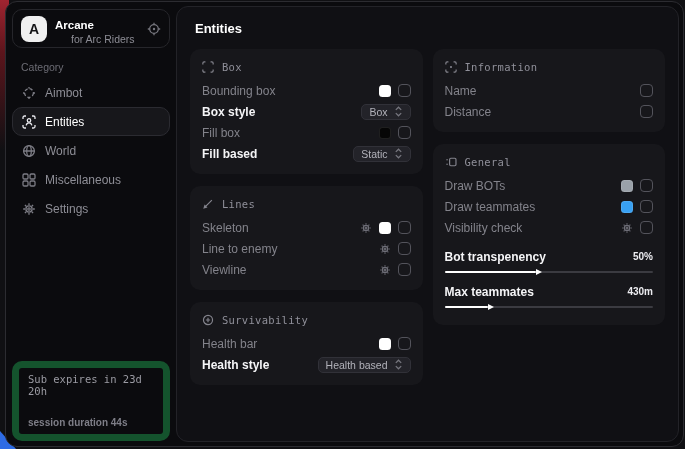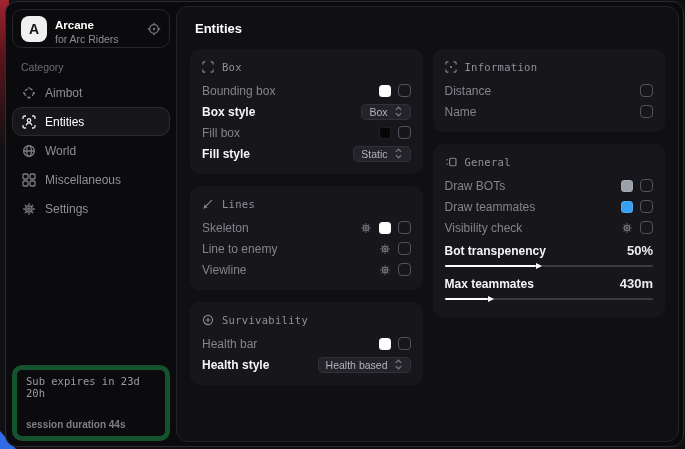--- a/index.html
+++ b/index.html
@@ -19,30 +19,30 @@
 
   
   .sidebar { position:absolute; left:0; top:0; bottom:0; width:170px;
              padding:7px 6px 5px; display:flex; flex-direction:column; }
   .brand-card { border:1px solid #26262b; border-radius:10px; height:39px;
                 display:flex; align-items:center; gap:8px; padding:0 8px; }
   .logo { width:26px; height:26px; border-radius:8px; background:#f0f0f0; color:#141416;
           font-weight:700; font-size:14px; display:flex; align-items:center; justify-content:center; }
   .brand-text { flex:1; line-height:1.15; }
   .brand-title { font-size:11.5px; font-weight:700; color:#ffffff;margin-top:7px; }
-  .brand-sub { font-size:10.5px; color:#8d8d95; }
+  .brand-sub { font-size:10.5px; color:#8d8d95;margin-left:16px; }
   .icon { display:inline-flex; align-items:center; justify-content:center; color:#76767e; flex:none; }
   .category { margin:13px 9px 5px; font-size:10.5px; color:#6c6c74; }
   .nav-item { height:29px; display:flex; align-items:center; gap:9px; padding:0 9px;
               margin:0 0 0 0; border:1px solid transparent; border-radius:10px;
               color:#8e8e96; font-size:12px; cursor:pointer; }
   .nav-item .icon { color:#7d7d85; }
   .nav-item.selected { background:#17171b; border-color:#2b2b31; color:#ffffff; }
   .nav-item.selected .icon { color:#e9e9ee; }
-  .status-card { margin-top:auto; border:5px solid #14532d; border-radius:10px;
+  .status-card { margin-top:auto; border:7px solid #14532d; border-radius:10px;
                  padding:5px 9px 6px; }
   .status-line1 { font-family:"DejaVu Sans Mono", monospace; font-size:10.5px; color:#9b9ba3; }
   .status-line2 { font-size:10px; font-weight:700; color:#7e7e87; margin-top:20px; }
 
   
   .main { position:absolute; left:170px; top:4px; right:4px; bottom:4px;
           background:#101014; border:1px solid #232328; border-radius:12px;
           padding:13px 13px; }
   .page-title { font-size:13px; font-weight:700; color:#ffffff; margin:1px 0 13px 5px; }
   .columns { display:flex; gap:10px; align-items:flex-start; }
@@ -59,23 +59,23 @@
   .controls { display:flex; align-items:center; gap:7px; }
   .checkbox { width:13px; height:13px; border:1.5px solid #53535b; border-radius:4px;
               background:transparent; cursor:pointer; flex:none; }
   .swatch { width:12px; height:12px; border-radius:3.5px; border:1px solid rgba(255,255,255,.10);
             cursor:pointer; flex:none; }
   .dropdown { display:flex; align-items:center; gap:6px; background:#232329;
               border:1px solid #313138; border-radius:5px; height:16px; padding:0 7px;
               font-size:10.5px; color:#b2b2ba; cursor:pointer; }
   .gear-sm { color:#6f6f78; cursor:pointer; }
 
-  .slider-group { margin-top:3px; }
+  .slider-group { margin-top:9px; }
   .slider-head { display:flex; align-items:center; justify-content:space-between; height:19px; }
-  .slider-value { font-size:13px; font-weight:700; color:#ececf0; }
+  .slider-value { font-size:10px; font-weight:700; color:#ececf0; }
   .track { position:relative; height:2px; background:#3b3b41; border-radius:2px; margin:5px 0 7px; }
   .fill { position:absolute; left:0; top:0; height:2px; background:#ffffff; border-radius:2px; }
   .thumb { position:absolute; right:-6px; top:-2.5px; width:0; height:0;
            border-left:6px solid #ffffff; border-top:3.5px solid transparent;
            border-bottom:3.5px solid transparent; }
   svg { display:block; }
 </style>
 </head>
 <body>
 
@@ -200,21 +200,21 @@
               </span>
             </div>
             <div class="row">
               <span class="row-label">Fill box</span>
               <span class="controls">
                 <span class="swatch" style="background: rgb(6, 6, 6);"></span>
                 <span class="checkbox"></span>
               </span>
             </div>
             <div class="row">
-              <span class="row-label active">Fill style</span>
+              <span class="row-label active">Fill based</span>
               <span class="dropdown">
                 <span>Static</span>
                 <span class="icon">
                   <svg width="9" height="11" viewBox="0 0 10 12" fill="none" stroke="currentColor" stroke-width="1.4">
                     <path d="M2 4.2 5 1.2l3 3M2 7.8l3 3 3-3"></path>
                   </svg>
                 </span>
               </span>
             </div>
           </div>
@@ -307,27 +307,27 @@
             <div class="card-header">
               <span class="icon">
                 <svg width="12" height="12" viewBox="0 0 14 14" fill="none" stroke="currentColor" stroke-width="1.4">
                   <path d="M1 4V2.5A1.5 1.5 0 0 1 2.5 1H4M10 1h1.5A1.5 1.5 0 0 1 13 2.5V4M13 10v1.5a1.5 1.5 0 0 1-1.5 1.5H10M4 13H2.5A1.5 1.5 0 0 1 1 11.5V10"></path>
                   <circle cx="7" cy="7" r="1.3" fill="currentColor" stroke="none"></circle>
                 </svg>
               </span>
               <span>Information</span>
             </div>
             <div class="row">
+              <span class="row-label">Name</span>
+              <span class="controls">
+                <span class="checkbox"></span>
+              </span>
+            </div>
+            <div class="row">
               <span class="row-label">Distance</span>
-              <span class="controls">
-                <span class="checkbox"></span>
-              </span>
-            </div>
-            <div class="row">
-              <span class="row-label">Name</span>
               <span class="controls">
                 <span class="checkbox"></span>
               </span>
             </div>
           </div>
 
           <div class="card">
             <div class="card-header">
               <span class="icon">
                 <svg width="12" height="12" viewBox="0 0 14 14" fill="none" stroke="currentColor" stroke-width="1.4">

